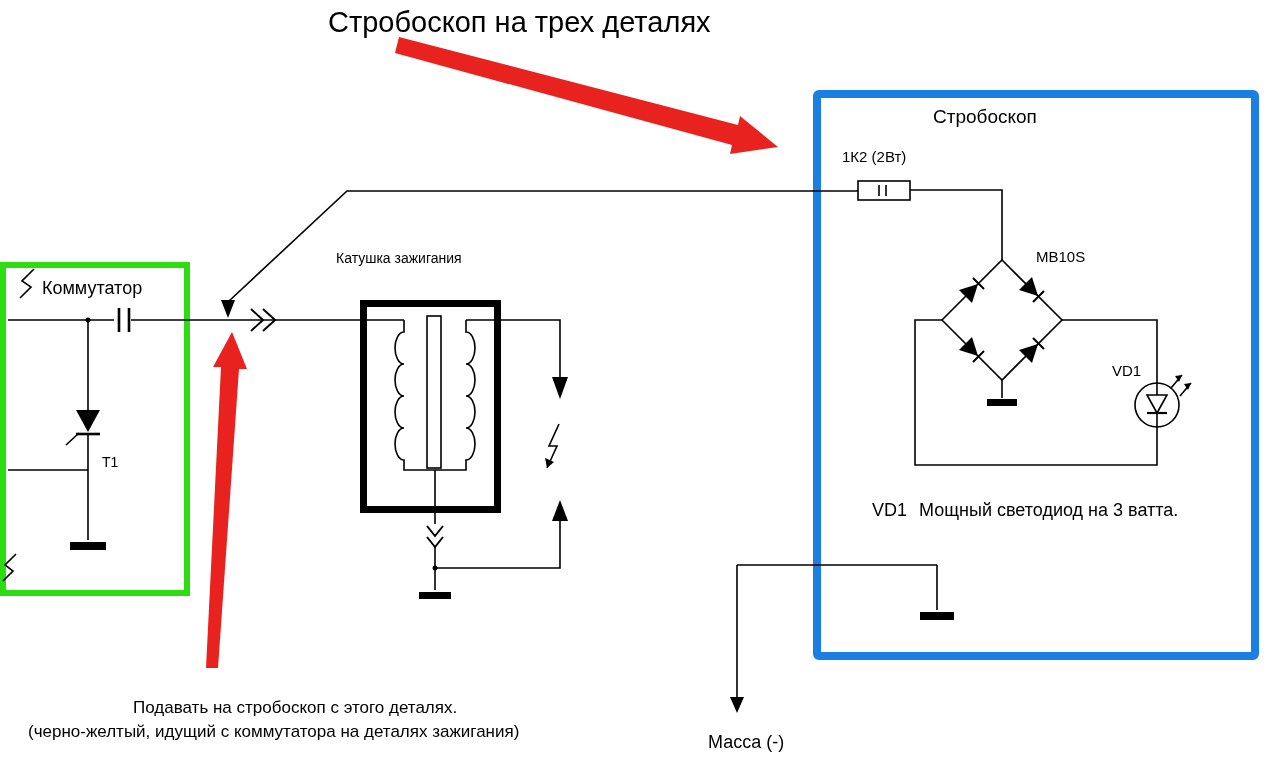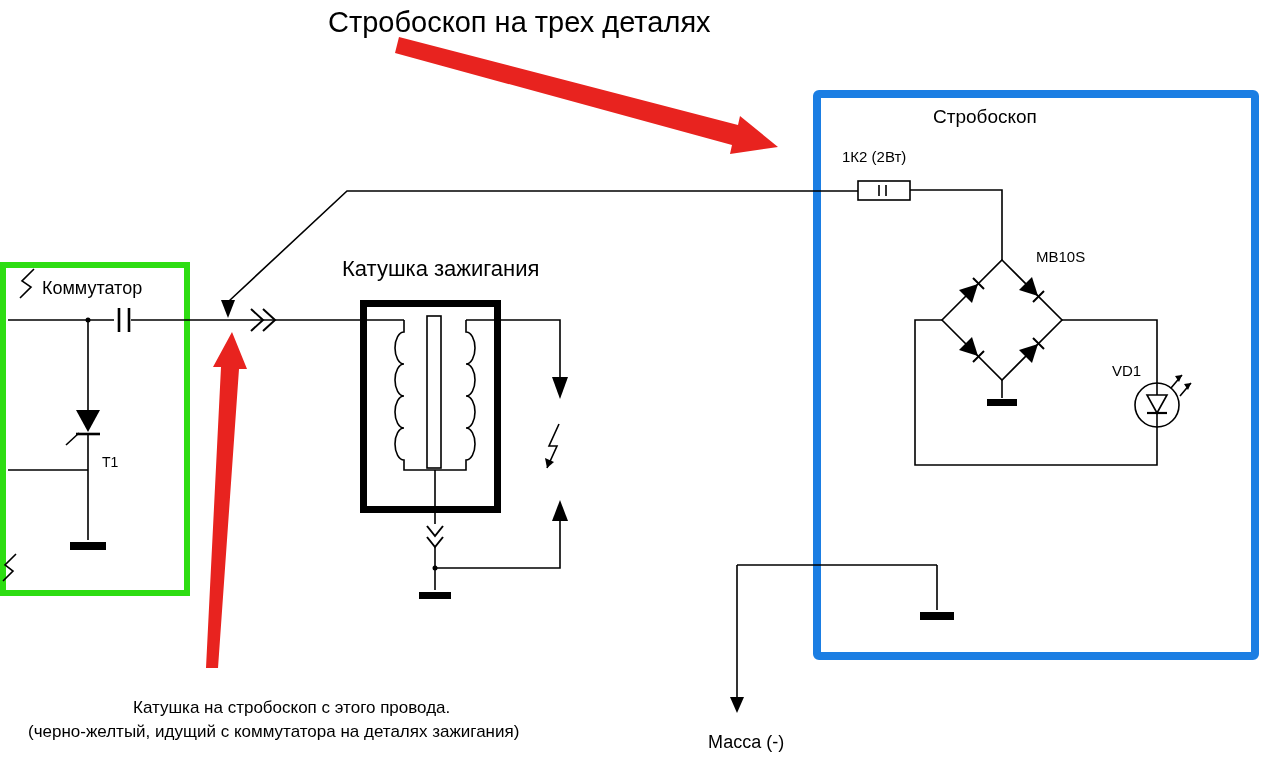--- a/index.html
+++ b/index.html
@@ -9,21 +9,21 @@
   .canvas svg { position: absolute; left: 0; top: 0; pointer-events: none; }
   .box { position: absolute; background: transparent; }
   .box.green { left: 0; top: 262px; width: 190px; height: 334px; border: 6px solid #2ddd12; }
   .box.blue  { left: 813px; top: 90px; width: 446px; height: 570px; border: 8px solid #1b7ee3; border-radius: 6px; }
   .box.coil  { left: 360px; top: 300px; width: 141px; height: 213px; border: 7px solid #000; }
   .lbl { position: absolute; white-space: nowrap; line-height: 1.15; }
   .title       { left: 328px; top: 6px;   font-size: 29px; }
   .strobo      { left: 933px; top: 106px; font-size: 19px; }
   .commutator  { left: 42px;  top: 278px; font-size: 18px; }
   .t1          { left: 102px; top: 410px; font-size: 14px; margin-top: 44px; }
-  .coil-label  { left: 336px; top: 256px; font-size: 22px; margin-left: 6px; }
+  .coil-label  { left: 336px; top: 250px; font-size: 14px; }
   .res-label   { left: 842px; top: 148px; font-size: 15px; }
   .bridge-label{ left: 1036px; top: 248px; font-size: 15px; }
   .vd1-label   { left: 1112px; top: 362px; font-size: 15px; }
   .vd1-note    { left: 872px; top: 500px; font-size: 18px; }
   .vd1-note .gap { display: inline-block; width: 12px; }
   .massa       { left: 708px; top: 732px; font-size: 18px; }
   .ann1        { left: 133px; top: 698px; font-size: 17px; }
   .ann2        { left: 28px;  top: 722px; font-size: 17px; }
   .bottom-bar  { position: absolute; left: 0; top: 763px; width: 1277px; height: 4px; background: #2e5cd8; }
 </style>
@@ -122,18 +122,21 @@
   </svg>
 
   <div class="lbl title">Стробоскоп на трех деталях</div>
   <div class="lbl strobo">Стробоскоп</div>
   <div class="lbl commutator">Коммутатор</div>
   <div class="lbl t1">T1</div>
   <div class="lbl coil-label">Катушка зажигания</div>
   <div class="lbl res-label">1К2 (2Вт)</div>
   <div class="lbl bridge-label">MB10S</div>
   <div class="lbl vd1-label">VD1</div>
+  <div class="lbl vd1-note">
+    <span>VD1</span><span class="gap"></span><span>Мощный светодиод на 3 ватта.</span>
+  </div>
   <div class="lbl massa">Масса (-)</div>
-  <div class="lbl ann1">Катушка на стробоскоп с этого провода.</div>
+  <div class="lbl ann1">Подавать на стробоскоп с этого деталях.</div>
   <div class="lbl ann2">(черно-желтый, идущий с коммутатора на деталях зажигания)</div>
 
   <div class="bottom-bar" style="background-color: rgb(46, 92, 216);"></div>
 </div>
 
 </body></html>

